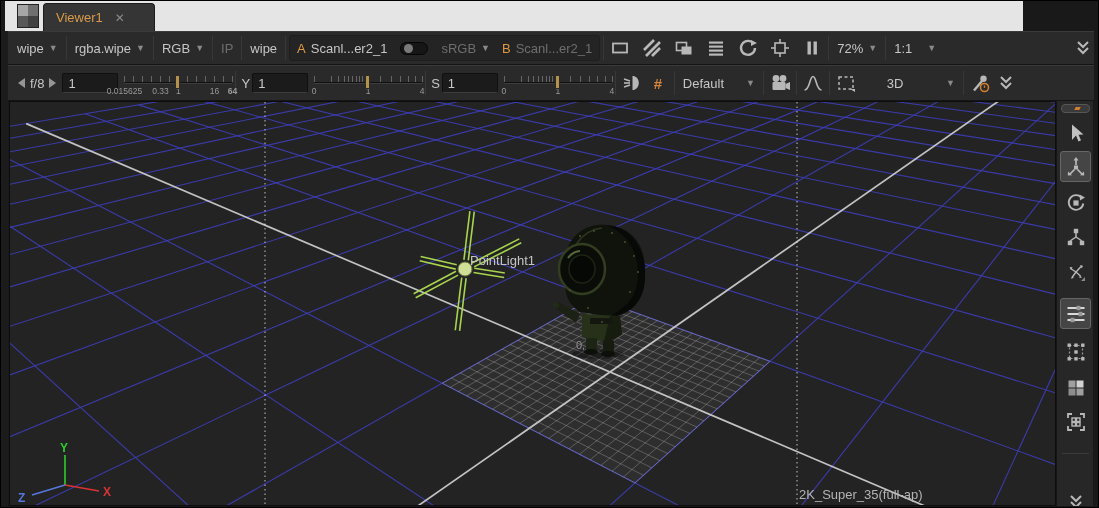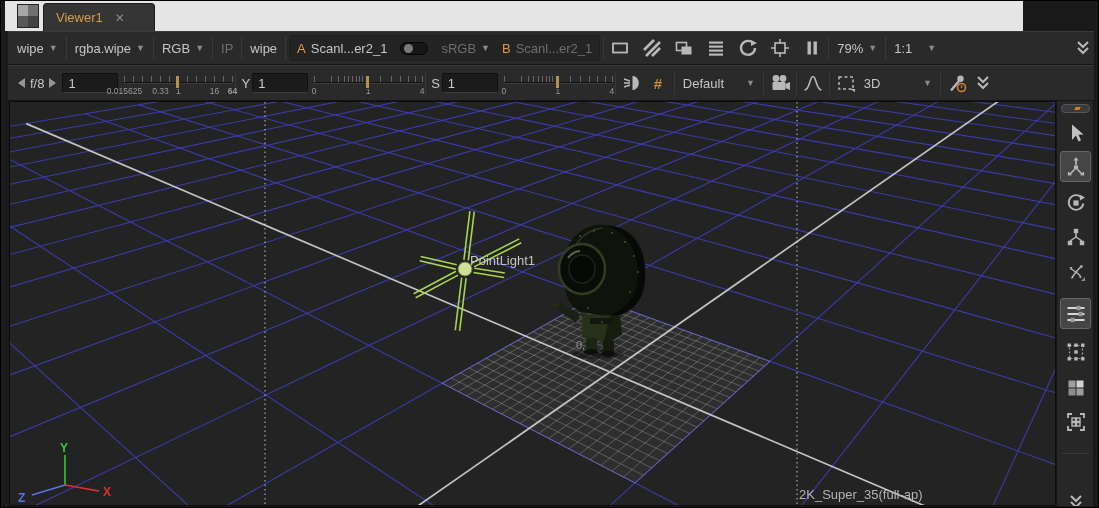--- a/index.html
+++ b/index.html
@@ -182,21 +182,21 @@
         </div>
         <div class="iconbtn">
           <svg width="22" height="22" viewBox="0 0 22 22">
             <rect x="6.5" y="4.5" width="3.4" height="13" fill="#b8b8b8"></rect>
             <rect x="12.5" y="4.5" width="3.4" height="13" fill="#b8b8b8"></rect>
           </svg>
         </div>
       </div>
     <div class="vsep"></div>
     <div class="titem">
-      <span>79%</span>
+      <span>72%</span>
         <span class="caret">▼</span>
     </div>
     <div class="vsep"></div>
     <div class="titem" style="min-width:52px;justify-content:space-between;">
       <span>1:1</span>
         <span class="caret">▼</span>
     </div>
     <div style="flex:1"></div>
     <div class="iconbtn" id="r1chev">
         <svg width="22" height="22" viewBox="0 0 22 22">
@@ -332,21 +332,21 @@
           <path d="M2.5 18 C8 18 7.5 4.5 11 4.5 C14.5 4.5 14 18 19.5 18" fill="none" stroke="#b8b8b8" stroke-width="1.7"></path>
         </svg>
       </div>
     <div class="vsep"></div>
     <div class="iconbtn" id="i-marquee">
         <svg width="22" height="22" viewBox="0 0 22 22">
           <rect x="4" y="5" width="14" height="12" fill="none" stroke="#b8b8b8" stroke-width="1.5" stroke-dasharray="3 2.5"></rect>
           <polygon points="15,17 20,17 20,20" fill="#b8b8b8"></polygon>
         </svg>
       </div>
-    <div class="titem" style="min-width:78px;justify-content:space-between;">
+    <div class="titem" style="min-width:78px;justify-content:space-between;margin-left:23px;">
       <span>3D</span>
         <span class="caret">▼</span>
     </div>
     <div class="vsep"></div>
     <div class="iconbtn" id="i-dropper">
         <svg width="22" height="22" viewBox="0 0 22 22">
           <line x1="5" y1="18.5" x2="13" y2="9" stroke="#b8b8b8" stroke-width="2.4"></line>
           <circle cx="14.5" cy="6.8" r="3.2" fill="#b8b8b8"></circle>
           <circle cx="15.5" cy="15.5" r="4" fill="none" stroke="#d08030" stroke-width="1.6"></circle>
           <line x1="15.5" y1="13.5" x2="15.5" y2="15.8" stroke="#d08030" stroke-width="1.4"></line>

